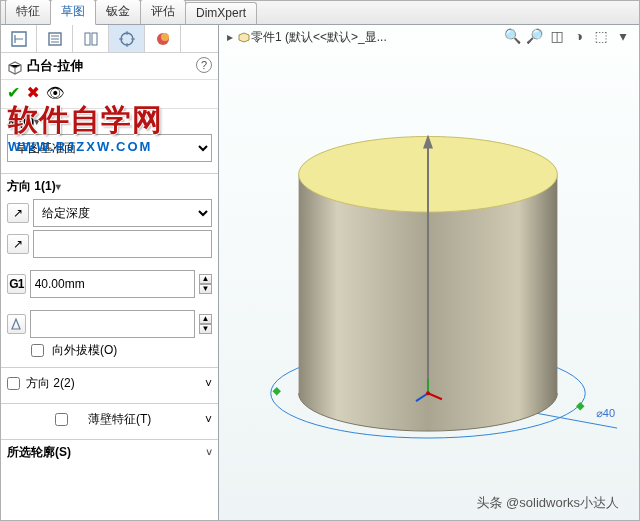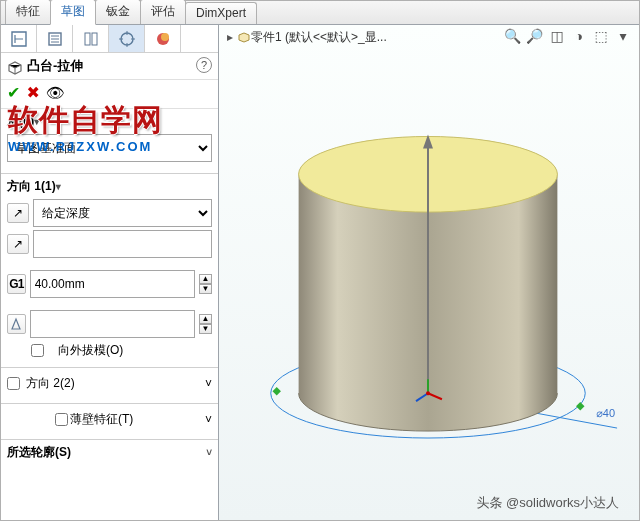--- a/index.html
+++ b/index.html
@@ -24,21 +24,21 @@
   .x-icon { color:#cc0000; font-size:16px; cursor:pointer;}
   .eye-icon { font-size:15px; }
   .section { border-bottom:1px solid #cfcfcf; padding:4px 6px 8px; }
   .section-head { font-size:12px; color:#000; margin-bottom:4px; display:flex; align-items:center; gap:0;font-weight:bold;}
   .section-head .caret { font-size:10px; color:#555; }
   .row { display:flex; align-items:center; gap:4px; margin:3px 0; }
   .row .field-icon { width:22px; height:20px; border:1px solid #b9b9b9; display:flex; align-items:center; justify-content:center; border-radius:2px; font-size:12px; background:linear-gradient(#fff,#eee);}
   select, input[type=text], .txtbox { flex:1; border:1px solid #a5a5a5; height:28px; font-size:12px; padding:1px 4px; background:#fff;}
   .stepper-btns { display:flex; flex-direction:column; width:16px; }
   .stepper-btns span { height:10px; border:1px solid #a5a5a5; background:linear-gradient(#fff,#e6e6e6); font-size:8px; line-height:8px; text-align:center; cursor:pointer;}
-  .checkbox-row { display:flex; align-items:center; gap:14px; margin:4px 0 0 24px; font-size:12px;}
+  .checkbox-row { display:flex; align-items:center; gap:8px; margin:4px 0 0 24px; font-size:12px;}
   .depth-icon { font-size:12px; font-weight:bold; letter-spacing:-1px;}
   
   .right-side { flex:1; position:relative; background:linear-gradient(#fcfffe,#eef4f5); }
   .crumb-bar { position:absolute; top:2px; left:4px; right:4px; display:flex; align-items:center; height:20px; font-size:12px;}
   .crumb-caret { cursor:pointer; color:#555; padding:0 4px;}
   .crumb-txt { color:#333; }
   .view-tools { position:absolute; top:2px; right:6px; display:flex; gap:2px;}
   .view-tools .vt { width:20px; height:18px; display:flex; align-items:center; justify-content:center; color:#555; font-size:14px; cursor:pointer;}
   .watermark { position:absolute; left:8px; top:100px; font-size:30px; font-weight:900; font-family:"SimHei","Arial Black",sans-serif; color:#b81313; text-shadow:1px 0 #fff,-1px 0 #fff,0 1px #fff,0 -1px #fff, 2px 2px 2px rgba(0,0,0,.25); z-index:50; white-space:nowrap; letter-spacing:1px;}
   .watermark .sub { display:block; font-size:13px; color:#0064c8; font-weight:bold; letter-spacing:2px; text-shadow:none; margin-top:-2px;}
@@ -168,21 +168,21 @@
 
       <div class="section">
         <div class="row" style="gap:6px;">
           <input type="checkbox" style="">
           <span>方向 2(2)</span>
           <span style="margin-left:auto" class="caret">˅</span>
         </div>
       </div>
 
       <div class="section">
-        <div class="row" style="gap:2px;padding-left:48px;">
+        <div class="row" style="gap:20px;padding-left:48px;">
           <input type="checkbox" style="">
           <span>薄壁特征(T)</span>
           <span style="margin-left:auto" class="caret">˅</span>
         </div>
       </div>
 
       <div class="section" style="border-bottom:none;">
         <div class="section-head">
             <span>所选轮廓(S)</span>
             <span style="margin-left:auto" class="caret">˅</span>

